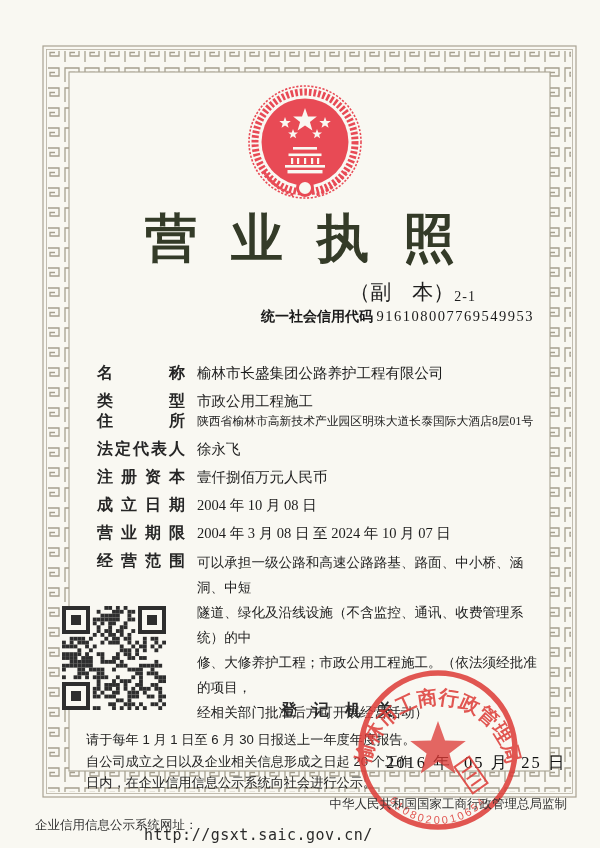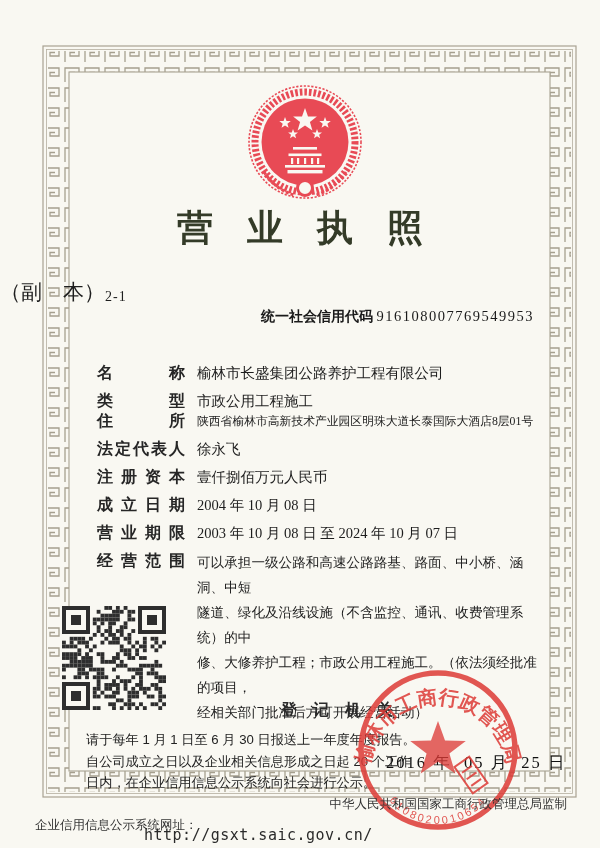--- a/index.html
+++ b/index.html
@@ -9,25 +9,25 @@
     background:#f9f8f2;overflow:hidden;
     font-family:"Liberation Sans","DejaVu Sans",sans-serif;color:#2b2b2b;
   }
   
   .frame{position:absolute;left:42px;top:45px;width:535px;height:753px;}
   
   .emblem{position:absolute;left:246px;top:84px;width:118px;height:120px;}
   
   .title{
     position:absolute;left:0;top:204px;width:600px;text-align:center;
-    font-size:36px;font-weight:bold;letter-spacing:34px;text-indent:34px;
+    font-size:52px;font-weight:bold;letter-spacing:34px;text-indent:34px;
     color:#343b28;font-family:"Liberation Sans","DejaVu Sans",sans-serif;
   }
   .subtitle{
-    position:absolute;left:0;top:278px;width:476px;text-align:left;
+    position:absolute;left:0;top:278px;width:476px;text-align:right;
     font-size:21px;color:#1e1e1e;font-family:"Liberation Serif","DejaVu Serif",serif;
   }
   .subtitle .copyno{font-size:14px;letter-spacing:1px;vertical-align:-2px;}
   .creditline{
     position:absolute;top:308px;right:66px;font-size:14px;color:#1a1a1a;
     font-family:"Liberation Serif","DejaVu Serif",serif;
   }
   .creditline .cclabel{font-weight:bold;font-family:"Liberation Sans","DejaVu Sans",sans-serif;}
   .creditline .ccval{letter-spacing:1.5px;font-size:14.5px;}
   
@@ -177,21 +177,21 @@
         </div>
       <div class="fvalue">2004 年 10 月 08 日</div>
     </div>
     <div class="frow r6">
       <div class="flabel cj">
           <span>营</span>
           <span>业</span>
           <span>期</span>
           <span>限</span>
         </div>
-      <div class="fvalue">2003 年 10 月 08 日  至  2024 年 10 月 07 日</div>
+      <div class="fvalue">2004 年 3 月 08 日  至  2024 年 10 月 07 日</div>
     </div>
     <div class="frow r7">
       <div class="flabel cj">
           <span>经</span>
           <span>营</span>
           <span>范</span>
           <span>围</span>
         </div>
       <div class="fvalue">可以承担一级公路和高速公路路基、路面、中小桥、涵洞、中短
 隧道、绿化及沿线设施（不含监控、通讯、收费管理系统）的中

